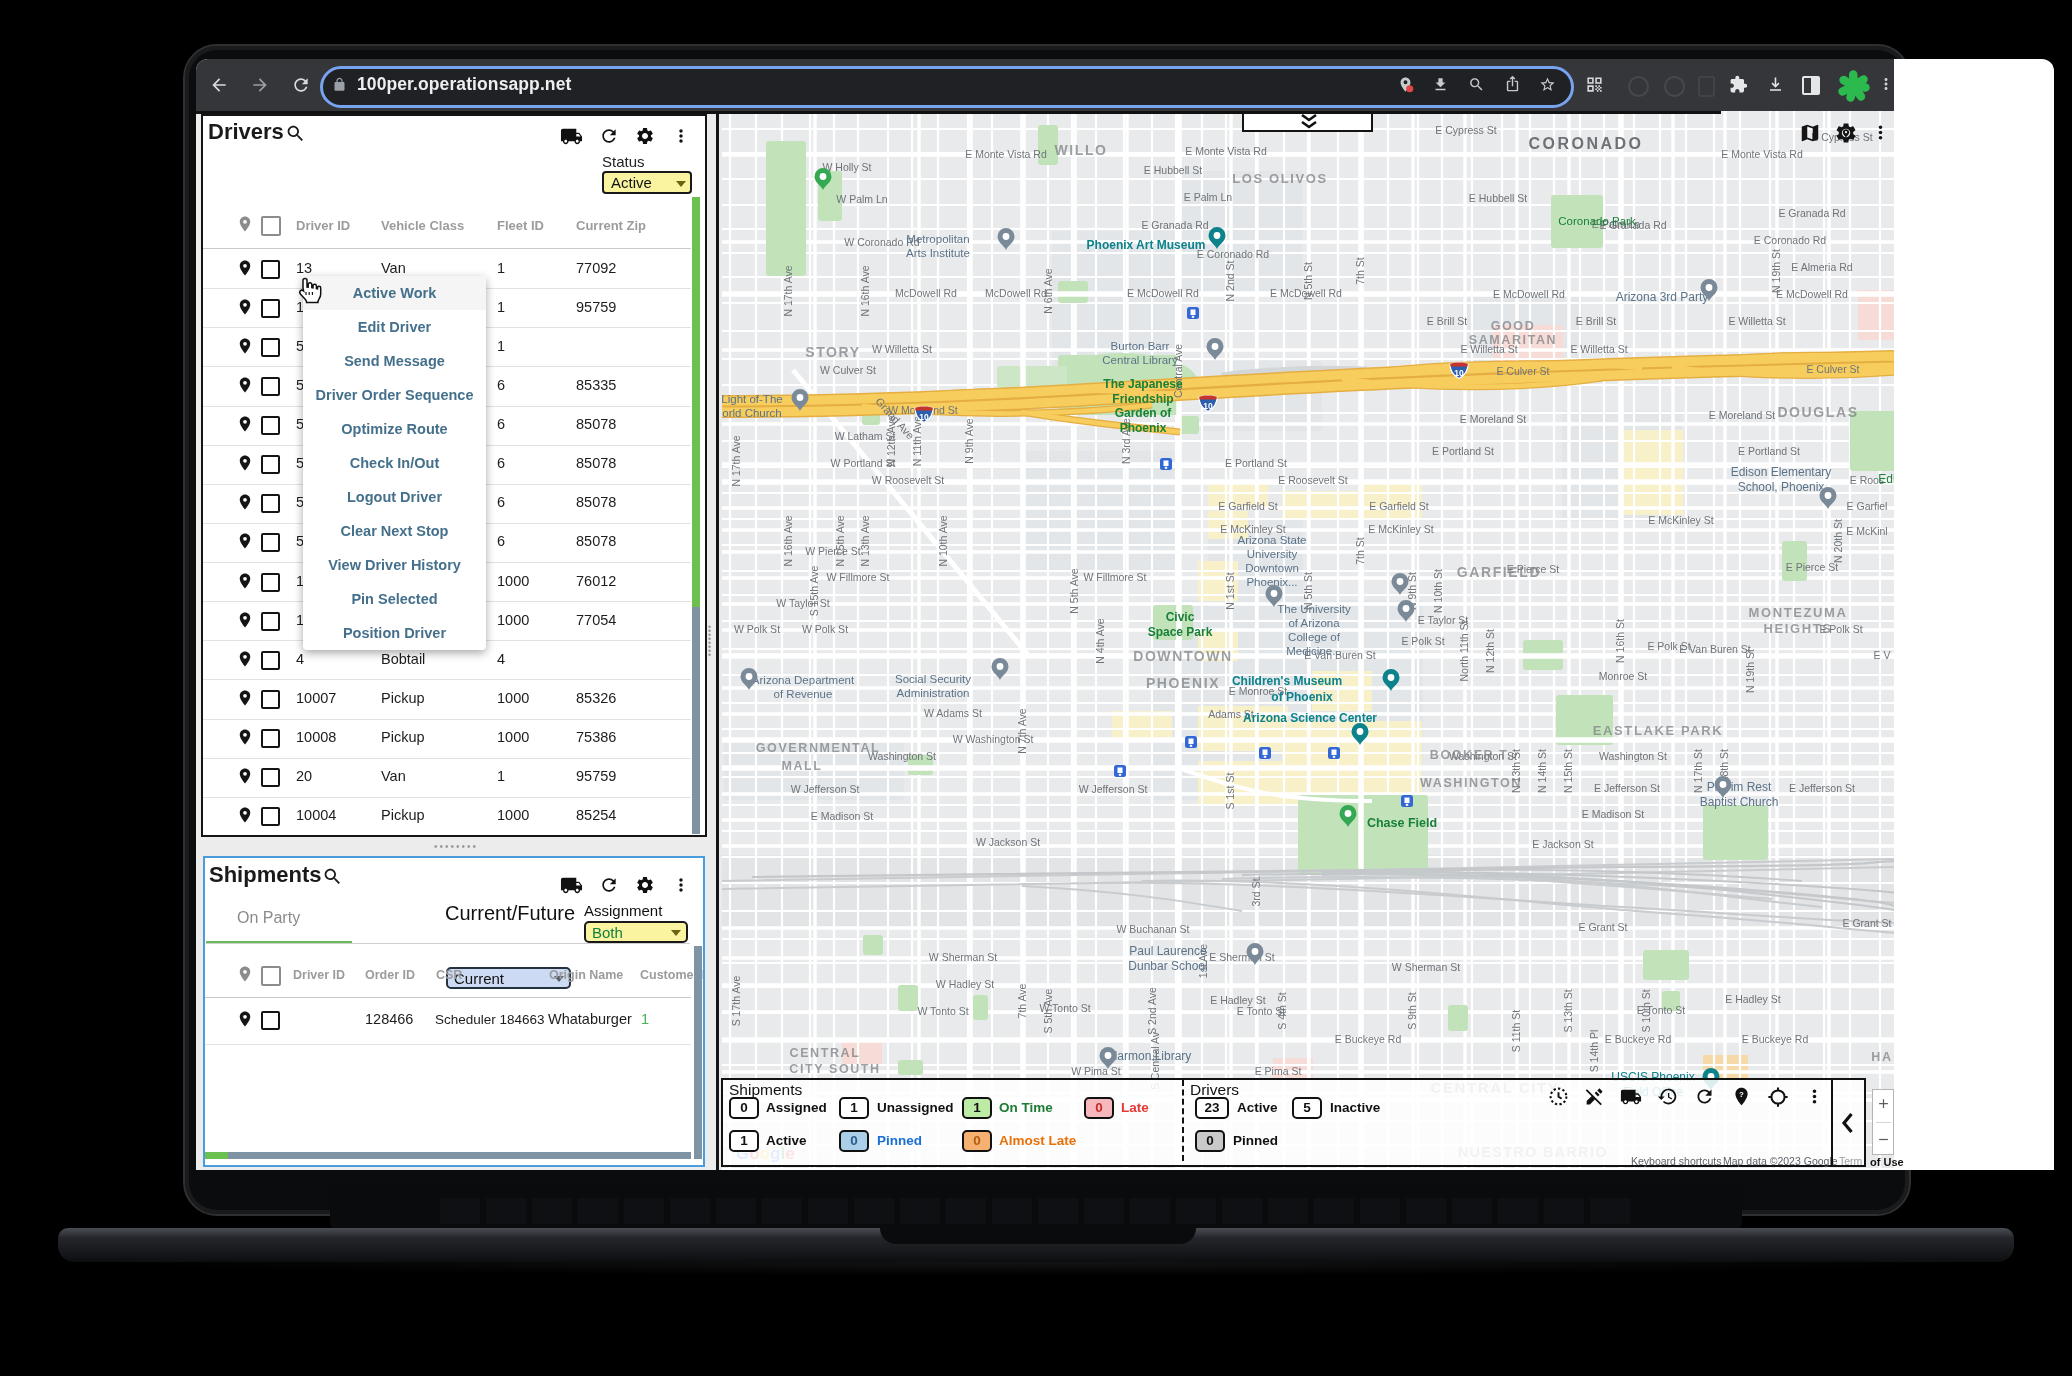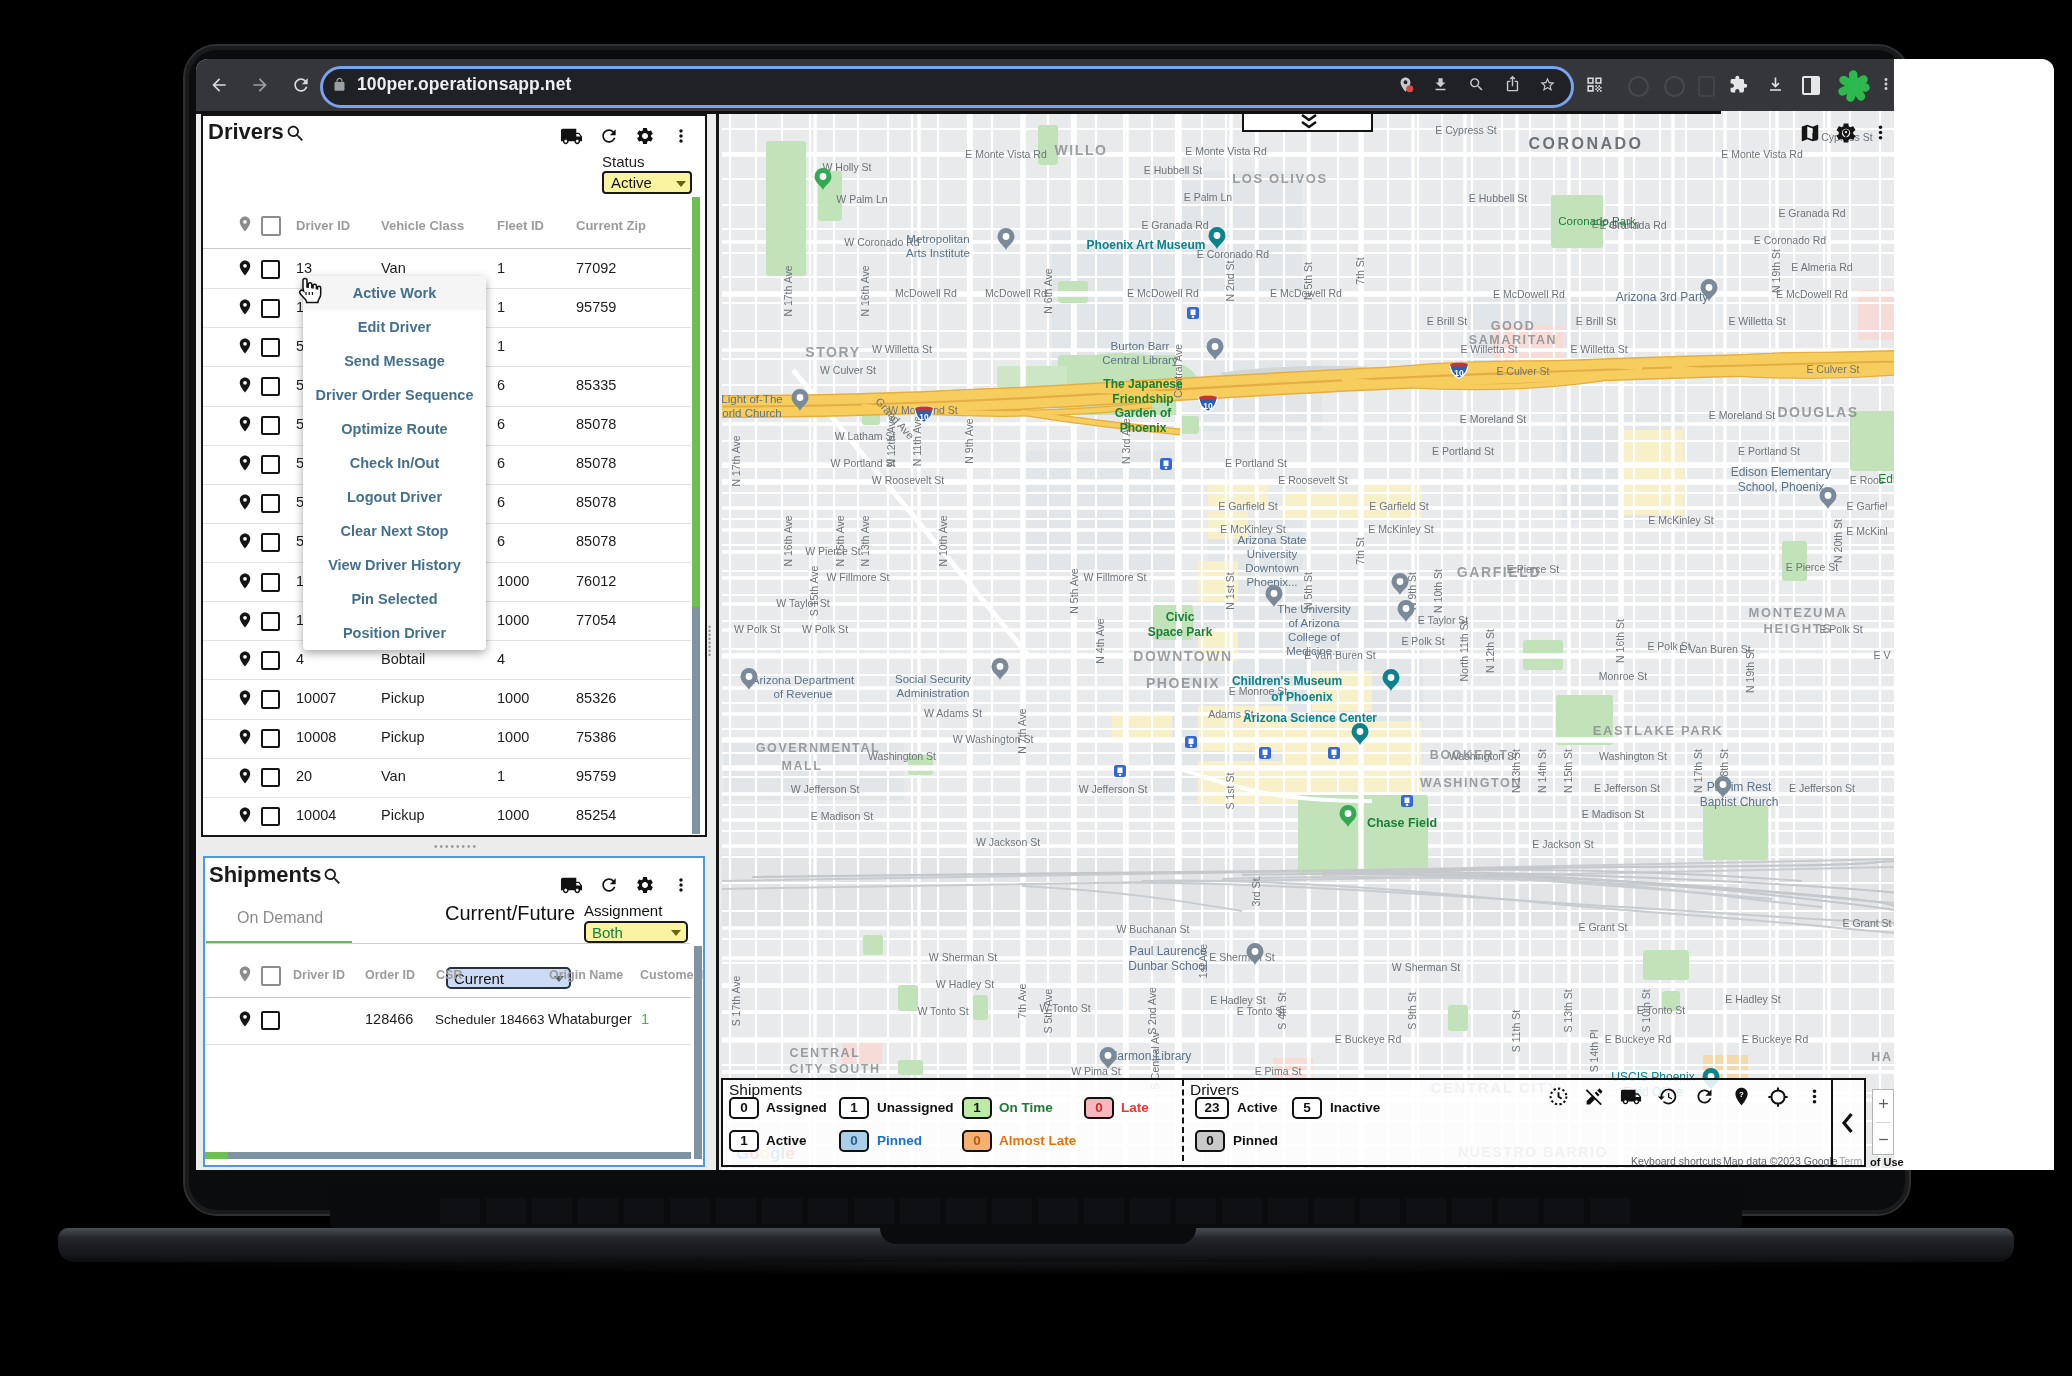--- a/index.html
+++ b/index.html
@@ -971,21 +971,21 @@
           </svg>
 
     <svg class="abs ic" style="left:430px;top:17px;" width="20" height="20" viewBox="0 0 24 24">
             <path d="M19.14 12.94c.04-.3.06-.61.06-.94 0-.32-.02-.64-.07-.94l2.03-1.58c.18-.14.23-.41.12-.61l-1.92-3.32c-.12-.22-.37-.29-.59-.22l-2.39.96c-.5-.38-1.03-.7-1.62-.94l-.36-2.54c-.04-.24-.24-.41-.48-.41h-3.84c-.24 0-.43.17-.47.41l-.36 2.54c-.59.24-1.13.57-1.62.94l-2.39-.96c-.22-.08-.47 0-.59.22L2.74 8.87c-.12.21-.08.47.12.61l2.03 1.58c-.05.3-.09.63-.09.94s.02.64.07.94l-2.03 1.58c-.18.14-.23.41-.12.61l1.92 3.32c.12.22.37.29.59.22l2.39-.96c.5.38 1.03.7 1.62.94l.36 2.54c.05.24.24.41.48.41h3.84c.24 0 .44-.17.47-.41l.36-2.54c.59-.24 1.13-.56 1.62-.94l2.39.96c.22.08.47 0 .59-.22l1.92-3.32c.12-.22.07-.47-.12-.61l-2.01-1.58zM12 15.6c-1.98 0-3.6-1.62-3.6-3.6s1.62-3.6 3.6-3.6 3.6 1.62 3.6 3.6-1.62 3.6-3.6 3.6z" fill="#111"></path>
           </svg>
 
     <svg class="abs ic" style="left:466px;top:17px;" width="20" height="20" viewBox="0 0 24 24">
             <path d="M12 8c1.1 0 2-.9 2-2s-.9-2-2-2-2 .9-2 2 .9 2 2 2zm0 2c-1.1 0-2 .9-2 2s.9 2 2 2 2-.9 2-2-.9-2-2-2zm0 6c-1.1 0-2 .9-2 2s.9 2 2 2 2-.9 2-2-.9-2-2-2z" fill="#111"></path>
           </svg>
 
-    <div class="abs" style="left:32px;top:51px;font-size:16px;color:#8b8b8b;">On Demand</div>
+    <div class="abs" style="left:32px;top:51px;font-size:16px;color:#8b8b8b;">On Party</div>
 
     <div class="abs" style="left:1px;top:83px;width:146px;height:3px;background:#68bb59;"></div>
     <div class="abs" style="left:1px;top:85px;width:484px;height:1px;background:#cfcfcf;"></div>
 
     <div class="abs" style="left:240px;top:44px;font-size:20px;color:#111;">Current/Future</div>
 
     <div class="abs" style="left:241px;top:63px;width:125px;height:22px;background:#ccdaf4;border:2px solid #24313e;border-radius:5px;box-sizing:border-box;margin-top:46px;">
       <div class="abs" style="left:6px;top:1px;font-size:15px;color:#111;">Current</div>
       <div class="abs" style="left:106px;top:7px;width:0;height:0;border-left:5px solid transparent;border-right:5px solid transparent;border-top:6px solid #54606c;"></div>
     </div>

